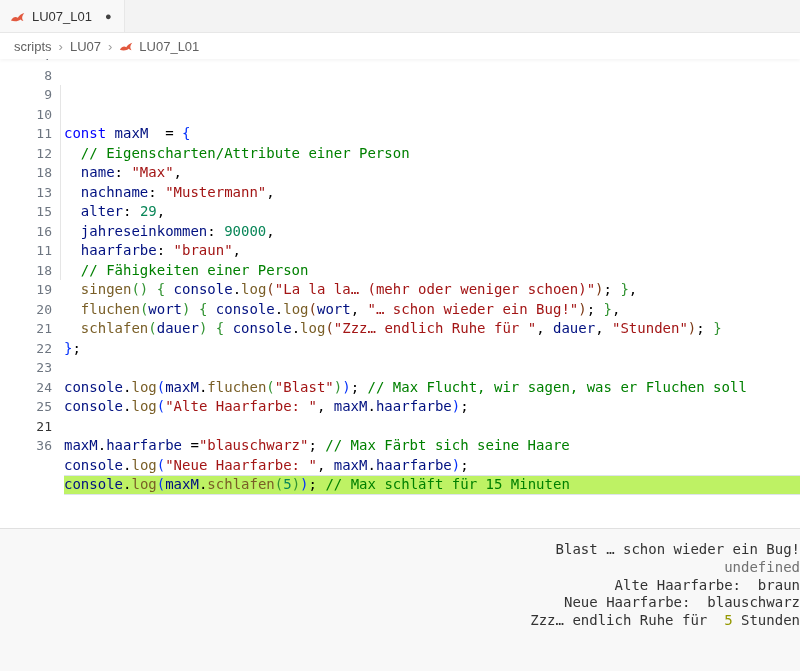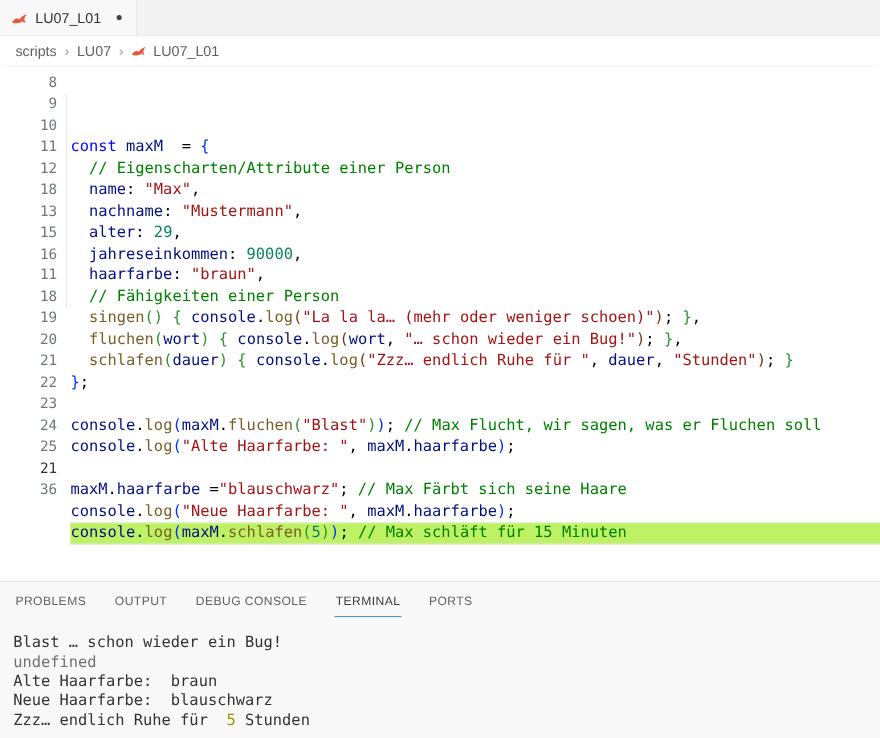--- a/index.html
+++ b/index.html
@@ -44,21 +44,21 @@
            background:#f8f8f8; border-top:1px solid #e0e0e0; }
   .panel-tabs { height:35px; display:flex; align-items:center; gap:24px;
                 padding-left:13px; }
   .panel-tab { font-size:11px; letter-spacing:.4px; color:#616161; cursor:pointer;
                padding:9px 1px 7px; border-bottom:1px solid transparent; }
   .panel-tab.active { color:#3b3b3b; border-bottom:1px solid #4e94ce; }
 
   .terminal { padding:12px 0 0 12px;
               font-family:"DejaVu Sans Mono","Liberation Mono",monospace;
               font-size:14px; line-height:17.8px; white-space:pre; }
-  .term-line { height:17.8px; }
+  .term-line { height:17.8px;text-align:right; }
 </style>
 </head>
 <body>
 
 <div class="window">
 
   <div class="tabbar">
     <div class="tab">
       <span class="file-icon">
         <svg viewBox="0 0 16 16" width="15" height="15">
@@ -110,23 +110,16 @@
           <div class="line-number current">21</div>
           <div class="line-number">36</div>
         </div>
       <div class="code-lines">
         <div class="indent-guide"></div>
       <div class="code-line"></div><div class="code-line"><span style="color: rgb(0, 0, 255);">const</span><span style="color: rgb(0, 0, 0);"> </span><span style="color: rgb(0, 16, 128);">maxM</span><span style="color: rgb(0, 0, 0);">  = </span><span style="color: rgb(4, 49, 250);">{</span></div><div class="code-line"><span style="color: rgb(0, 0, 0);">  </span><span style="color: rgb(0, 128, 0);">// Eigenscharten/Attribute einer Person</span></div><div class="code-line"><span style="color: rgb(0, 0, 0);">  </span><span style="color: rgb(0, 16, 128);">name</span><span style="color: rgb(0, 0, 0);">: </span><span style="color: rgb(163, 21, 21);">"Max"</span><span style="color: rgb(0, 0, 0);">,</span></div><div class="code-line"><span style="color: rgb(0, 0, 0);">  </span><span style="color: rgb(0, 16, 128);">nachname</span><span style="color: rgb(0, 0, 0);">: </span><span style="color: rgb(163, 21, 21);">"Mustermann"</span><span style="color: rgb(0, 0, 0);">,</span></div><div class="code-line"><span style="color: rgb(0, 0, 0);">  </span><span style="color: rgb(0, 16, 128);">alter</span><span style="color: rgb(0, 0, 0);">: </span><span style="color: rgb(9, 134, 88);">29</span><span style="color: rgb(0, 0, 0);">,</span></div><div class="code-line"><span style="color: rgb(0, 0, 0);">  </span><span style="color: rgb(0, 16, 128);">jahreseinkommen</span><span style="color: rgb(0, 0, 0);">: </span><span style="color: rgb(9, 134, 88);">90000</span><span style="color: rgb(0, 0, 0);">,</span></div><div class="code-line"><span style="color: rgb(0, 0, 0);">  </span><span style="color: rgb(0, 16, 128);">haarfarbe</span><span style="color: rgb(0, 0, 0);">: </span><span style="color: rgb(163, 21, 21);">"braun"</span><span style="color: rgb(0, 0, 0);">,</span></div><div class="code-line"><span style="color: rgb(0, 0, 0);">  </span><span style="color: rgb(0, 128, 0);">// Fähigkeiten einer Person</span></div><div class="code-line"><span style="color: rgb(0, 0, 0);">  </span><span style="color: rgb(121, 94, 38);">singen</span><span style="color: rgb(49, 147, 49);">()</span><span style="color: rgb(0, 0, 0);"> </span><span style="color: rgb(49, 147, 49);">{</span><span style="color: rgb(0, 0, 0);"> </span><span style="color: rgb(0, 16, 128);">console</span><span style="color: rgb(0, 0, 0);">.</span><span style="color: rgb(121, 94, 38);">log</span><span style="color: rgb(123, 56, 20);">(</span><span style="color: rgb(163, 21, 21);">"La la la… (mehr oder weniger schoen)"</span><span style="color: rgb(123, 56, 20);">)</span><span style="color: rgb(0, 0, 0);">; </span><span style="color: rgb(49, 147, 49);">}</span><span style="color: rgb(0, 0, 0);">,</span></div><div class="code-line"><span style="color: rgb(0, 0, 0);">  </span><span style="color: rgb(121, 94, 38);">fluchen</span><span style="color: rgb(49, 147, 49);">(</span><span style="color: rgb(0, 16, 128);">wort</span><span style="color: rgb(49, 147, 49);">)</span><span style="color: rgb(0, 0, 0);"> </span><span style="color: rgb(49, 147, 49);">{</span><span style="color: rgb(0, 0, 0);"> </span><span style="color: rgb(0, 16, 128);">console</span><span style="color: rgb(0, 0, 0);">.</span><span style="color: rgb(121, 94, 38);">log</span><span style="color: rgb(123, 56, 20);">(</span><span style="color: rgb(0, 16, 128);">wort</span><span style="color: rgb(0, 0, 0);">, </span><span style="color: rgb(163, 21, 21);">"… schon wieder ein Bug!"</span><span style="color: rgb(123, 56, 20);">)</span><span style="color: rgb(0, 0, 0);">; </span><span style="color: rgb(49, 147, 49);">}</span><span style="color: rgb(0, 0, 0);">,</span></div><div class="code-line"><span style="color: rgb(0, 0, 0);">  </span><span style="color: rgb(121, 94, 38);">schlafen</span><span style="color: rgb(49, 147, 49);">(</span><span style="color: rgb(0, 16, 128);">dauer</span><span style="color: rgb(49, 147, 49);">)</span><span style="color: rgb(0, 0, 0);"> </span><span style="color: rgb(49, 147, 49);">{</span><span style="color: rgb(0, 0, 0);"> </span><span style="color: rgb(0, 16, 128);">console</span><span style="color: rgb(0, 0, 0);">.</span><span style="color: rgb(121, 94, 38);">log</span><span style="color: rgb(123, 56, 20);">(</span><span style="color: rgb(163, 21, 21);">"Zzz… endlich Ruhe für "</span><span style="color: rgb(0, 0, 0);">, </span><span style="color: rgb(0, 16, 128);">dauer</span><span style="color: rgb(0, 0, 0);">, </span><span style="color: rgb(163, 21, 21);">"Stunden"</span><span style="color: rgb(123, 56, 20);">)</span><span style="color: rgb(0, 0, 0);">; </span><span style="color: rgb(49, 147, 49);">}</span></div><div class="code-line"><span style="color: rgb(4, 49, 250);">}</span><span style="color: rgb(0, 0, 0);">;</span></div><div class="code-line"></div><div class="code-line"><span style="color: rgb(0, 16, 128);">console</span><span style="color: rgb(0, 0, 0);">.</span><span style="color: rgb(121, 94, 38);">log</span><span style="color: rgb(4, 49, 250);">(</span><span style="color: rgb(0, 16, 128);">maxM</span><span style="color: rgb(0, 0, 0);">.</span><span style="color: rgb(121, 94, 38);">fluchen</span><span style="color: rgb(49, 147, 49);">(</span><span style="color: rgb(163, 21, 21);">"Blast"</span><span style="color: rgb(49, 147, 49);">)</span><span style="color: rgb(4, 49, 250);">)</span><span style="color: rgb(0, 0, 0);">; </span><span style="color: rgb(0, 128, 0);">// Max Flucht, wir sagen, was er Fluchen soll</span></div><div class="code-line"><span style="color: rgb(0, 16, 128);">console</span><span style="color: rgb(0, 0, 0);">.</span><span style="color: rgb(121, 94, 38);">log</span><span style="color: rgb(4, 49, 250);">(</span><span style="color: rgb(163, 21, 21);">"Alte Haarfarbe: "</span><span style="color: rgb(0, 0, 0);">, </span><span style="color: rgb(0, 16, 128);">maxM</span><span style="color: rgb(0, 0, 0);">.</span><span style="color: rgb(0, 16, 128);">haarfarbe</span><span style="color: rgb(4, 49, 250);">)</span><span style="color: rgb(0, 0, 0);">;</span></div><div class="code-line"></div><div class="code-line"><span style="color: rgb(0, 16, 128);">maxM</span><span style="color: rgb(0, 0, 0);">.</span><span style="color: rgb(0, 16, 128);">haarfarbe</span><span style="color: rgb(0, 0, 0);"> =</span><span style="color: rgb(163, 21, 21);">"blauschwarz"</span><span style="color: rgb(0, 0, 0);">; </span><span style="color: rgb(0, 128, 0);">// Max Färbt sich seine Haare</span></div><div class="code-line"><span style="color: rgb(0, 16, 128);">console</span><span style="color: rgb(0, 0, 0);">.</span><span style="color: rgb(121, 94, 38);">log</span><span style="color: rgb(4, 49, 250);">(</span><span style="color: rgb(163, 21, 21);">"Neue Haarfarbe: "</span><span style="color: rgb(0, 0, 0);">, </span><span style="color: rgb(0, 16, 128);">maxM</span><span style="color: rgb(0, 0, 0);">.</span><span style="color: rgb(0, 16, 128);">haarfarbe</span><span style="color: rgb(4, 49, 250);">)</span><span style="color: rgb(0, 0, 0);">;</span></div><div class="code-line current"><span style="color: rgb(0, 16, 128);">console</span><span style="color: rgb(0, 0, 0);">.</span><span style="color: rgb(121, 94, 38);">log</span><span style="color: rgb(4, 49, 250);">(</span><span style="color: rgb(0, 16, 128);">maxM</span><span style="color: rgb(0, 0, 0);">.</span><span style="color: rgb(121, 94, 38);">schlafen</span><span style="color: rgb(49, 147, 49);">(</span><span style="color: rgb(9, 134, 88);">5</span><span style="color: rgb(49, 147, 49);">)</span><span style="color: rgb(4, 49, 250);">)</span><span style="color: rgb(0, 0, 0);">; </span><span style="color: rgb(0, 128, 0);">// Max schläft für 15 Minuten</span></div><div class="code-line"></div></div>
     </div>
   </div>
 
   <div class="panel">
-    <div class="panel-tabs">
-        <span class="panel-tab">PROBLEMS</span>
-        <span class="panel-tab">OUTPUT</span>
-        <span class="panel-tab">DEBUG CONSOLE</span>
-        <span class="panel-tab active">TERMINAL</span>
-        <span class="panel-tab">PORTS</span>
-      </div>
     <div class="terminal"><div class="term-line"><span style="color: rgb(51, 51, 51);">Blast … schon wieder ein Bug!</span></div><div class="term-line"><span style="color: rgb(113, 113, 113);">undefined</span></div><div class="term-line"><span style="color: rgb(51, 51, 51);">Alte Haarfarbe:  braun</span></div><div class="term-line"><span style="color: rgb(51, 51, 51);">Neue Haarfarbe:  blauschwarz</span></div><div class="term-line"><span style="color: rgb(51, 51, 51);">Zzz… endlich Ruhe für  </span><span style="color: rgb(148, 152, 0);">5</span><span style="color: rgb(51, 51, 51);"> Stunden</span></div></div>
   </div>
 
 </div>
 
 </body></html>

